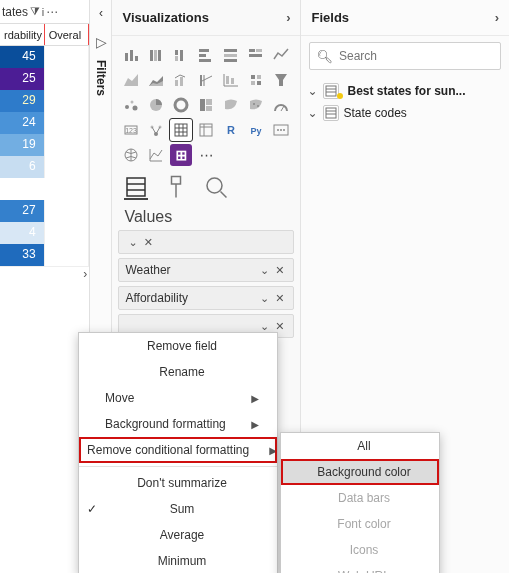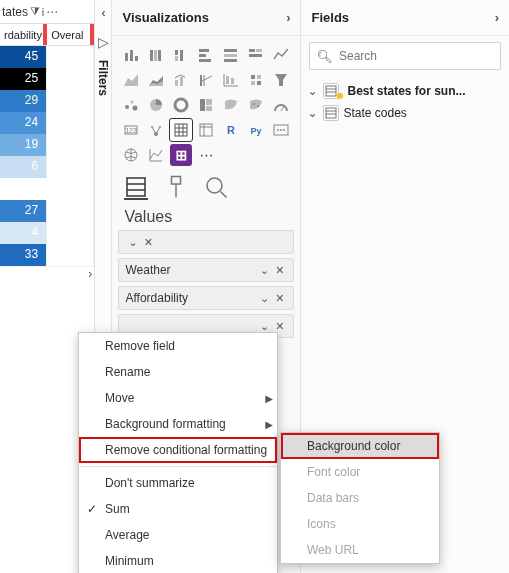--- a/index.html
+++ b/index.html
@@ -5,21 +5,21 @@
 * { box-sizing: border-box; margin: 0; padding: 0; font-family: "Segoe UI", Arial, sans-serif; }
 body { width: 509px; height: 573px; background: #fff; overflow: hidden; font-size: 12px; color: #232323; position: relative; }
 
 .root { display: flex; height: 100%; }
 
 
 .data-col { width: 115px; border-right: 1px solid #e0e0e0; display: flex; flex-direction: column; }
 .data-header { display: flex; height: 24px; border-bottom: 1px solid #ddd; font-size: 12px; color: #333; }
 .data-header .iconbox { display:flex; align-items:center; padding:8px 2px; gap:2px;}
 .data-sub { display:flex; height:22px; border-bottom:1px solid #ddd; font-size:11px; }
-.data-sub .col { flex:1; display:flex; align-items:center; padding:0 4px; overflow:hidden; white-space:nowrap; border-right:4px solid #ef4444;}
+.data-sub .col { flex:1; display:flex; align-items:center; padding:0 4px; overflow:hidden; white-space:nowrap; border-right:1px solid #ef4444;}
 .data-rows { }
 .data-rows .row { display:flex; height:22px; }
 .data-rows .row .cell { flex:1; text-align:right; padding:3px 8px 0 0; border-right:1px solid #eee; color:#111; }
 .scrollbar-h { height:14px; display:flex; justify-content:flex-end; align-items:center; padding-right:2px; color:#555; border-top:1px solid #eee;}
 
 
 .filters-strip { width: 28px; border-right:1px solid #e3e3e3; display:flex; flex-direction:column; align-items:center; padding-top:6px; background:#fbfbfb;}
 .filters-strip .arrow { font-size:12px; color:#333; margin-bottom:14px;}
 .filters-strip .f-icon { font-size:14px; margin-bottom:10px; color:#666; transform: scaleX(-1);}
 .filters-strip .f-label { writing-mode: vertical-rl; font-size:12px; font-weight:600; color:#232323;}
@@ -53,21 +53,21 @@
 .tree { padding:4px 6px; font-size:12px;}
 .tree .node { display:flex; align-items:center; height:22px; gap:4px; white-space:nowrap; overflow:hidden;}
 .tree .node .caret { width:12px; color:#555;}
 .tree .node .ticon { width:16px; height:16px; display:inline-flex; align-items:center; justify-content:center; border:1px solid #c9c9c9; border-radius:2px; font-size:9px; background:#fff;}
 .tree .node .nlabel { flex:1; overflow:hidden; text-overflow:ellipsis;}
 .tree .node.bold .nlabel { font-weight:600;}
 .tree .node .dot { width:6px; height:6px; border-radius:50%; background:#f2c811; margin-left:-6px; margin-top:10px; position:relative;}
 
 
 .ctx { position:absolute; background:#fff; border:1px solid #c8c8c8; box-shadow:0 3px 10px rgba(0,0,0,0.25); font-size:12px; color:#333; }
-.ctx .item { display:flex; align-items:center; height:26px; padding:0 4px 0 26px; position:relative; white-space:nowrap;}
+.ctx .item { display:flex; align-items:center; height:26px; padding:0 18px 0 26px; position:relative; white-space:nowrap;justify-content:center;}
 .ctx .sep { height:1px; background:#e2e2e2; margin:3px 0;}
 .ctx .item .arrow { margin-left:auto; padding-left:20px; color:#555; font-size:10px;}
 .ctx .item .check { position:absolute; left:8px; color:#333;}
 .ctx .item.highlight-red { outline:2px solid #d01010; outline-offset:-2px;}
 .ctx.sub .item.disabled { color:#a7a7a7; }
 .ctx.sub .item.sel { background:#dcdcdc; }
 .ctx.sub .item.sel.highlight-red { outline:2px solid #d01010; outline-offset:-2px;}
 
 </style>
 </head>
@@ -87,21 +87,21 @@
     <div class="data-sub">
       <div class="col">rdability</div>
       <div class="col">Overal</div>
     </div>
     <div class="data-rows" id="data-rows">
         <div class="row">
           <div class="cell" style="background: rgb(10, 78, 155); color: rgb(255, 255, 255);">45</div>
           <div class="cell"></div>
         </div>
         <div class="row">
-          <div class="cell" style="background: #000000; color: rgb(255, 255, 255);">25</div>
+          <div class="cell" style="background: #4c1d95; color: rgb(255, 255, 255);">25</div>
           <div class="cell"></div>
         </div>
         <div class="row">
           <div class="cell" style="background: rgb(46, 123, 202); color: #fef9c3;">29</div>
           <div class="cell"></div>
         </div>
         <div class="row">
           <div class="cell" style="background: rgb(74, 147, 216); color: rgb(255, 255, 255);">24</div>
           <div class="cell"></div>
         </div>
@@ -461,28 +461,31 @@
       <span>Sum</span>
     </div>
     <div class="item">
       <span>Average</span>
     </div>
     <div class="item">
       <span>Minimum</span>
     </div>
   </div>
 <div class="ctx sub" id="ctx-sub" style="left:280px; top:432px; width:160px;">
+    <div class="item">
+      <span>All</span>
+    </div>
     <div class="item sel highlight-red">
       <span>Background color</span>
     </div>
     <div class="item disabled">
+      <span>Data bars</span>
+    </div>
+    <div class="item disabled">
       <span>Font color</span>
-    </div>
-    <div class="item disabled">
-      <span>Data bars</span>
     </div>
     <div class="item disabled">
       <span>Icons</span>
     </div>
     <div class="item disabled">
       <span>Web URL</span>
     </div>
   </div>
 
 </body></html>

